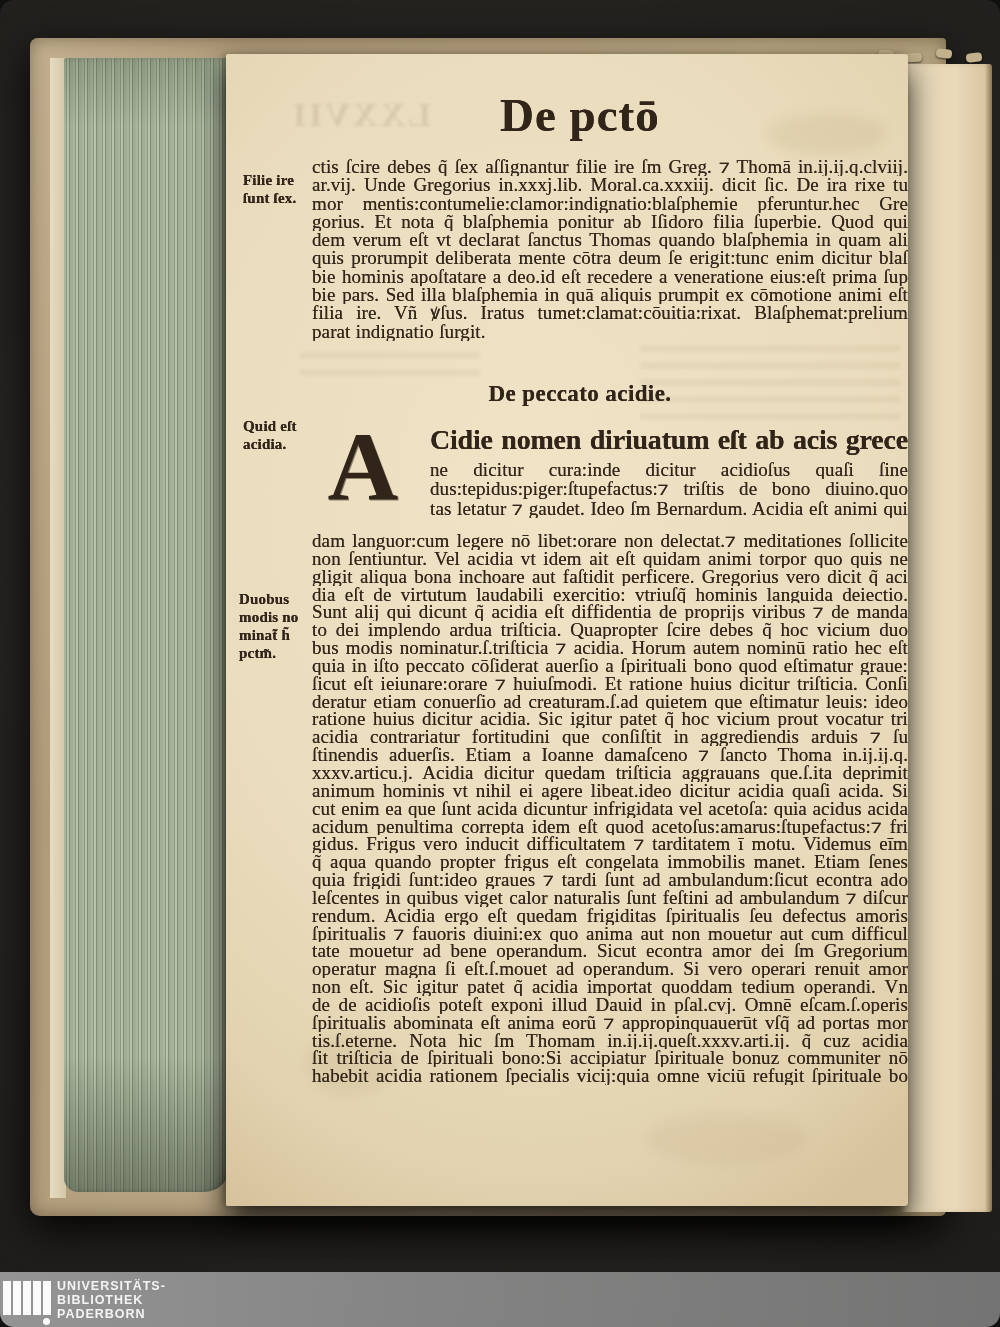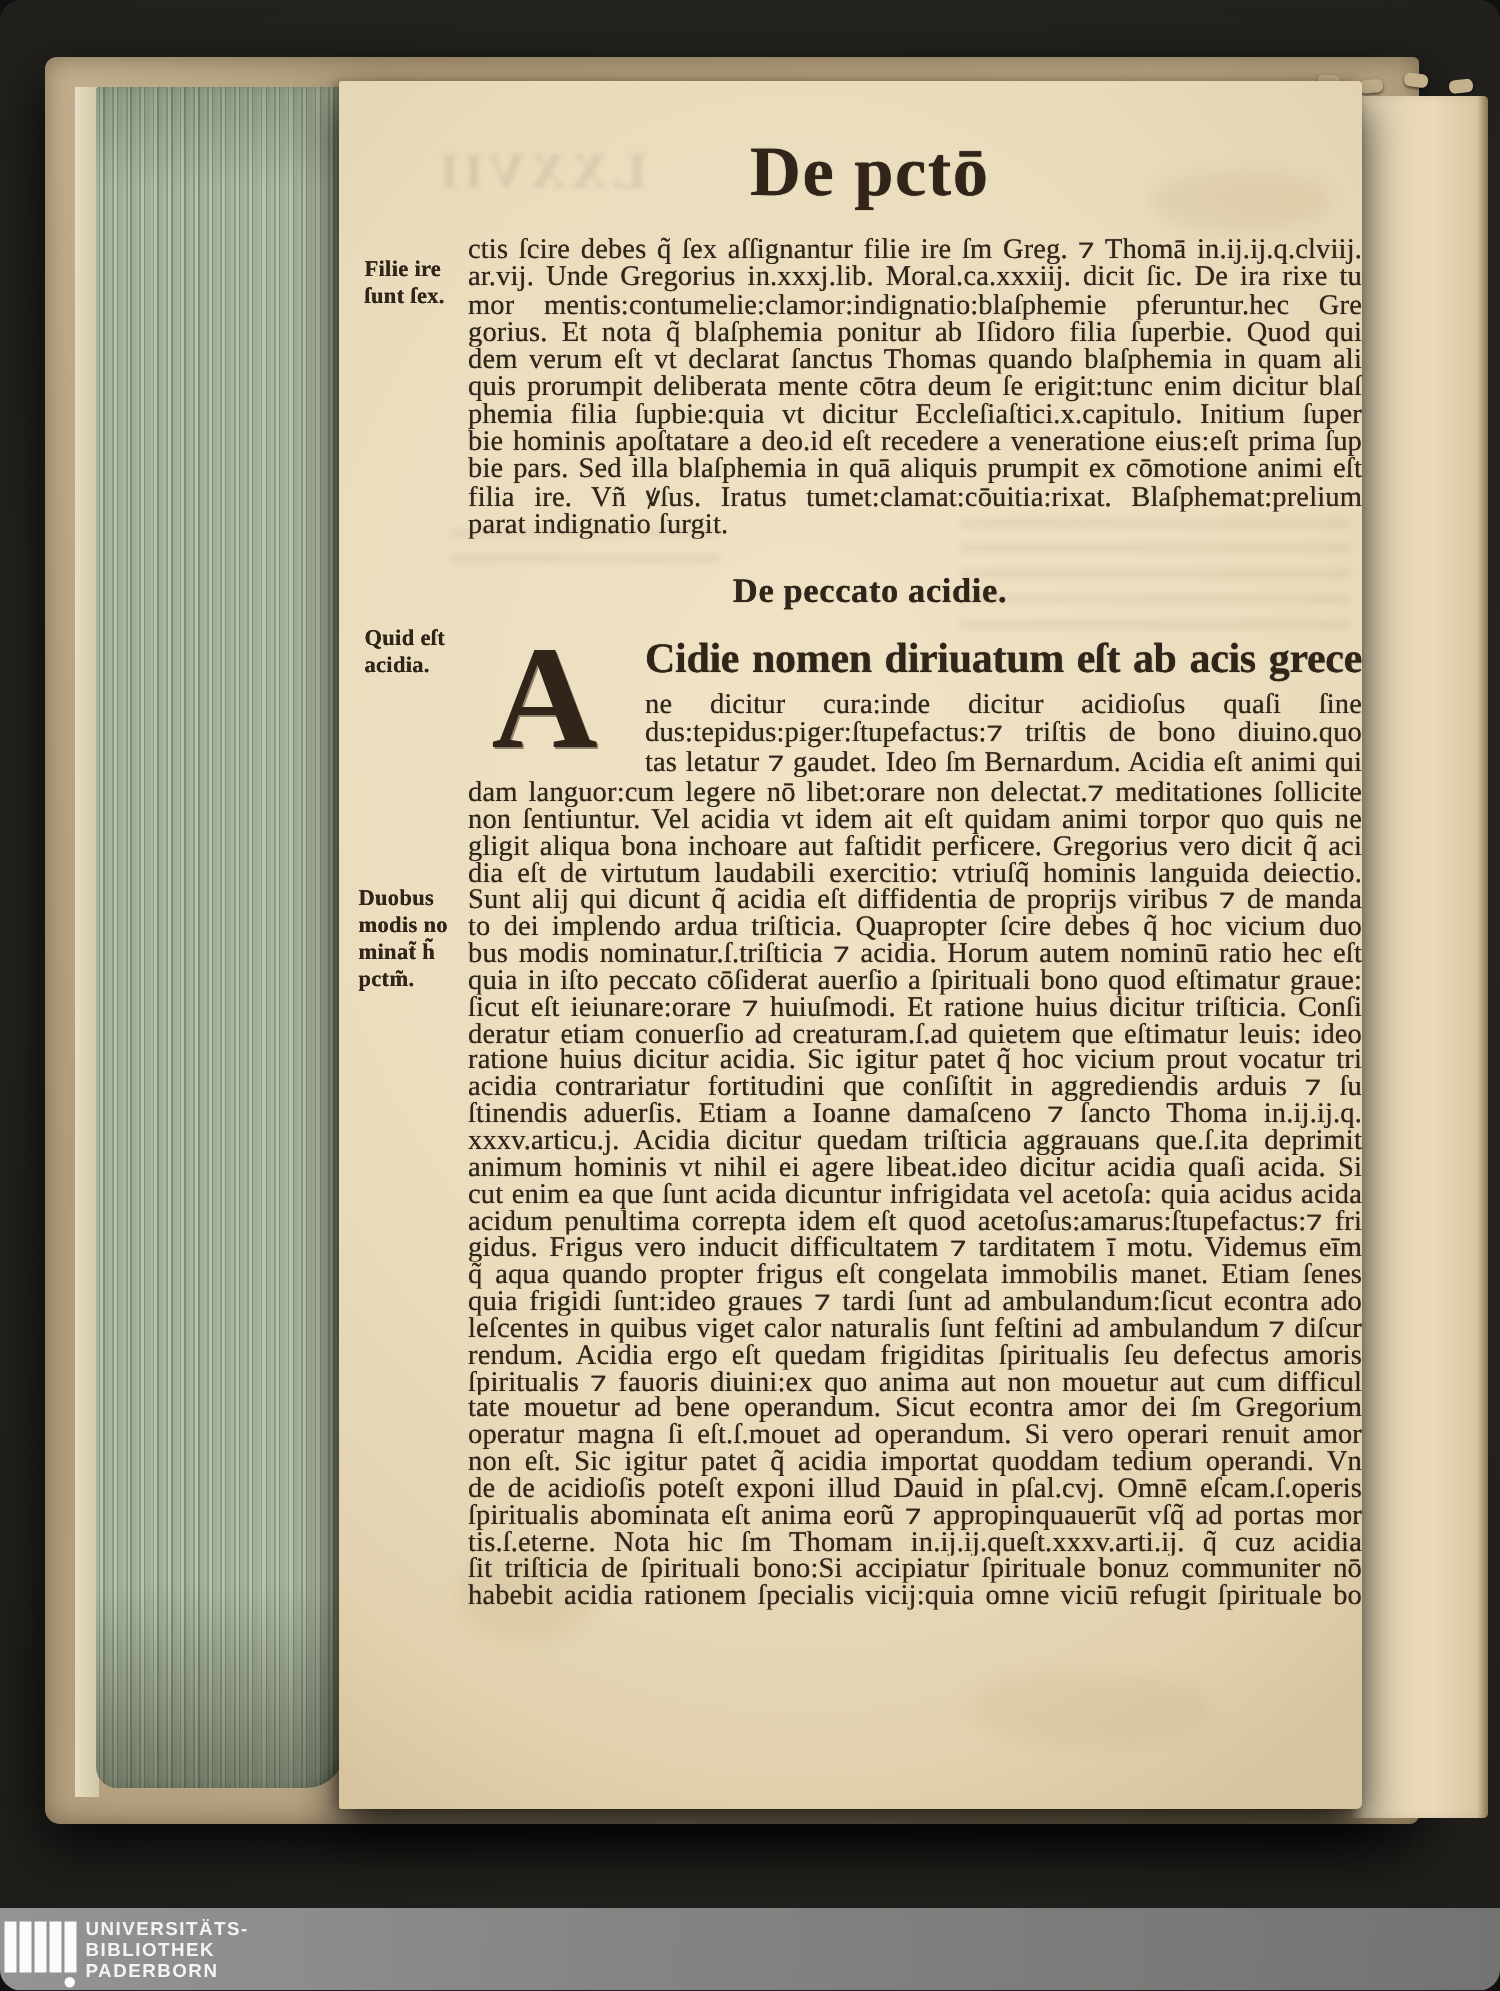--- a/index.html
+++ b/index.html
@@ -137,21 +137,20 @@
       <div class="line">ſunt ſex.</div>
     </div>
 
   <div class="textline-block no-justify-last ink" style="left:312px;top:158px;--lh:18.3px;">
       <div class="line">ctis ſcire debes q̃ ſex aſſignantur filie ire ſm Greg. ⁊ Thomā in.ij.ij.q.clviij.</div>
       <div class="line">ar.vij. Unde Gregorius in.xxxj.lib. Moral.ca.xxxiij. dicit ſic. De ira rixe tu</div>
       <div class="line">mor mentis:contumelie:clamor:indignatio:blaſphemie pferuntur.hec Gre</div>
       <div class="line">gorius. Et nota q̃ blaſphemia ponitur ab Iſidoro filia ſuperbie. Quod qui</div>
       <div class="line">dem verum eſt vt declarat ſanctus Thomas quando blaſphemia in quam ali</div>
       <div class="line">quis prorumpit deliberata mente cōtra deum ſe erigit:tunc enim dicitur blaſ</div>
-      <div class="line">phemia filia ſupbie:quia vt dicitur Eccleſiaſtici.x.capitulo. Initium ſuper</div>
       <div class="line">bie hominis apoſtatare a deo.id eſt recedere a veneratione eius:eſt prima ſup</div>
       <div class="line">bie pars. Sed illa blaſphemia in quā aliquis prumpit ex cōmotione animi eſt</div>
       <div class="line">filia ire. Vñ ꝟſus. Iratus tumet:clamat:cōuitia:rixat. Blaſphemat:prelium</div>
       <div class="line">parat indignatio ſurgit.</div>
     </div>
 
   <div class="chapter-heading ink">De peccato acidie.</div>
 
   <div class="margin-note ink" style="left:243px;top:417px;width:70px;">
       <div class="line">Quid eſt</div>
@@ -168,21 +167,21 @@
       <div class="line">tas letatur ⁊ gaudet. Ideo ſm Bernardum. Acidia eſt animi qui</div>
     </div>
 
   <div class="margin-note ink" style="left:239px;top:590px;width:74px;">
       <div class="line">Duobus</div>
       <div class="line">modis no</div>
       <div class="line">minat̃ h̃</div>
       <div class="line">pctm̃.</div>
     </div>
 
-  <div class="textline-block ink" style="left:312px;top:520px;--lh:17.85px;">
+  <div class="textline-block ink" style="left:312px;top:532px;--lh:17.85px;">
       <div class="line">dam languor:cum legere nō libet:orare non delectat.⁊ meditationes ſollicite</div>
       <div class="line">non ſentiuntur. Vel acidia vt idem ait eſt quidam animi torpor quo quis ne</div>
       <div class="line">gligit aliqua bona inchoare aut faſtidit perficere. Gregorius vero dicit q̃ aci</div>
       <div class="line">dia eſt de virtutum laudabili exercitio: vtriuſq̃ hominis languida deiectio.</div>
       <div class="line">Sunt alij qui dicunt q̃ acidia eſt diffidentia de proprijs viribus ⁊ de manda</div>
       <div class="line">to dei implendo ardua triſticia.  Quapropter ſcire debes q̃ hoc vicium duo</div>
       <div class="line">bus modis nominatur.ſ.triſticia ⁊ acidia. Horum autem nominū ratio hec eſt</div>
       <div class="line">quia in iſto peccato cōſiderat auerſio a ſpirituali bono quod eſtimatur graue:</div>
       <div class="line">ſicut eſt ieiunare:orare ⁊ huiuſmodi. Et ratione huius dicitur triſticia. Conſi</div>
       <div class="line">deratur etiam conuerſio ad creaturam.ſ.ad quietem que eſtimatur leuis: ideo</div>

